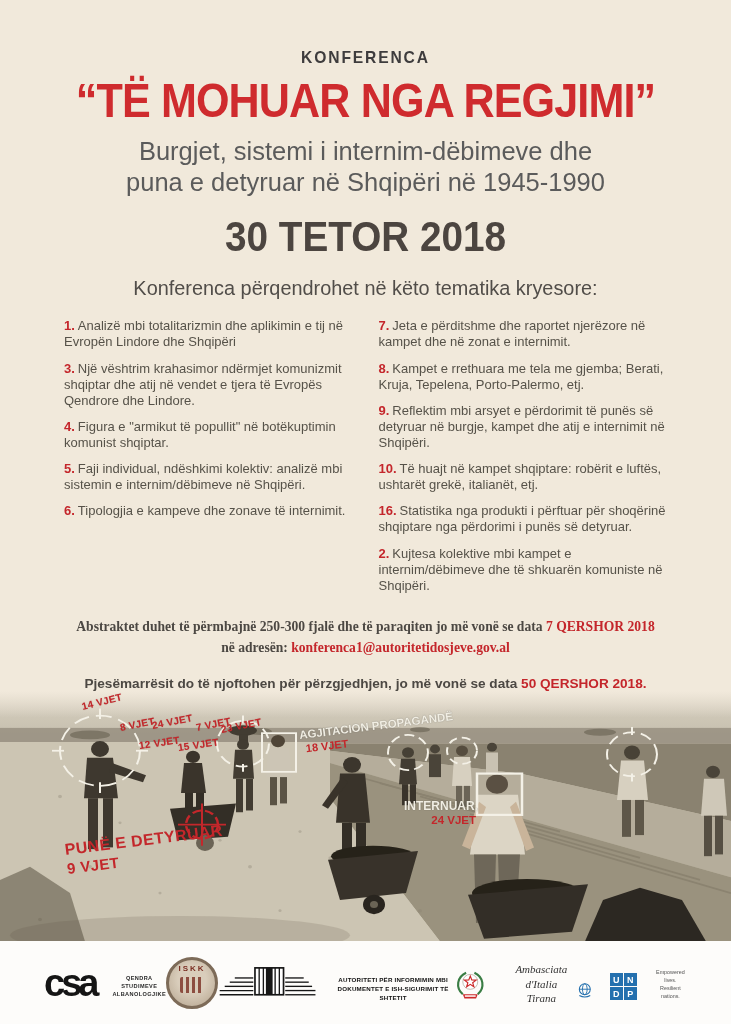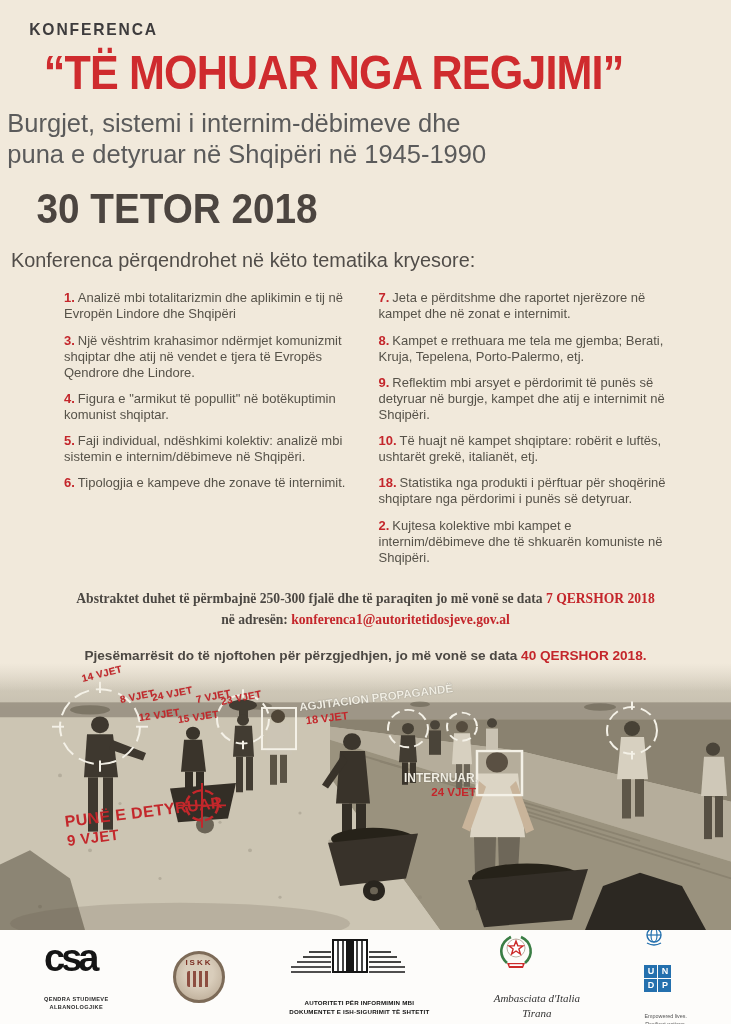--- a/index.html
+++ b/index.html
@@ -1,21 +1,21 @@
 <!DOCTYPE html>
 <html><head>
 <meta charset="utf-8">
 <style>
   html,body { margin:0; padding:0; }
   body { width:731px; height:1024px; font-family:"Liberation Sans",sans-serif; background:#888; }
   .poster { position:relative; width:731px; height:1024px; background:#f1e9db; overflow:hidden;
             display:flex; flex-direction:column; }
 
   
-  .header { text-align:left; padding-top:20px; }
+  .header { text-align:center; padding-top:48px; }
   .kicker { font-size:17px; font-weight:bold; letter-spacing:2px; color:#3e3c3d; transform:scaleX(.92); }
   .title  { font-size:49px; font-weight:bold; color:#cf2b2e; letter-spacing:-1px; white-space:nowrap;
             transform:scaleX(.88); margin-top:4px; }
   .subtitle { font-size:26px; color:#5b5b5b; line-height:1.2; margin-top:8px; transform:scaleX(.98); }
   .date  { font-size:43px; font-weight:bold; color:#4c4540; margin-top:14px; transform:scaleX(.9); }
   .intro { font-size:20.5px; color:#514d49; margin-top:15px; transform:scaleX(.97); }
 
   
   .topics { display:flex; justify-content:center; gap:26px; padding:0 64px; margin-top:18px; }
   .col { width:296px; }
@@ -40,21 +40,21 @@
   .agj .y  { font-size:11px; margin-top:2px; margin-left:5px; }
   .int     { text-align:right; width:72px; }
   .int .t  { font-size:12px; }
   .int .y  { font-size:11.5px; margin-top:1px; }
   .pun .t  { font-size:16px; letter-spacing:.4px; }
   .pun .y  { font-size:15px; margin-top:1px; }
 
   
   .footer { height:94px; background:#fdfcfa; display:flex; align-items:center;
             justify-content:space-between; padding:0 44px; }
-  .logo { display:flex; flex-direction:column; align-items:flex-start;gap:17px; }
+  .logo { display:flex; flex-direction:row; align-items:flex-end;gap:17px; }
   .csa-text { font-size:38px; font-weight:bold; letter-spacing:-4px; color:#151515; line-height:.85; }
   .cap  { font-size:5.6px; font-weight:bold; letter-spacing:.4px; color:#2a2a2a; text-align:center;
           line-height:1.5; margin-top:3px; }
   .iskk { width:46px; height:46px; border-radius:50%; border:3px solid #7d6b58;
           background:radial-gradient(circle at 50% 42%, #d9cdbb 0 40%, #b3a28c 100%);
           position:relative; }
   .iskk-letters { position:absolute; top:4px; left:0; right:0; text-align:center;
           font-size:8px; font-weight:bold; color:#7a2e22; letter-spacing:2px; }
   .iskk-mark { position:absolute; top:17px; left:11px; width:24px; height:16px;
           background:linear-gradient(90deg,#7a2e22 0 3px,transparent 3px 6px,#7a2e22 6px 9px,transparent 9px 12px,#7a2e22 12px 15px,transparent 15px 18px,#7a2e22 18px 21px,transparent 21px);
@@ -90,31 +90,31 @@
       <p class="topic"><b class="tnum">3.</b><span>Një vështrim krahasimor ndërmjet komunizmit shqiptar dhe atij në vendet e tjera të Evropës Qendrore dhe Lindore.</span></p>
       <p class="topic"><b class="tnum">4.</b><span>Figura e "armikut të popullit" në botëkuptimin komunist shqiptar.</span></p>
       <p class="topic"><b class="tnum">5.</b><span>Faji individual, ndëshkimi kolektiv: analizë mbi sistemin e internim/dëbimeve në Shqipëri.</span></p>
       <p class="topic"><b class="tnum">6.</b><span>Tipologjia e kampeve dhe zonave të internimit.</span></p>
     </div>
     <div class="col">
       <p class="topic"><b class="tnum">7.</b><span>Jeta e përditshme dhe raportet njerëzore në kampet dhe në zonat e internimit.</span></p>
       <p class="topic"><b class="tnum">8.</b><span>Kampet e rrethuara me tela me gjemba; Berati, Kruja, Tepelena, Porto-Palermo, etj.</span></p>
       <p class="topic"><b class="tnum">9.</b><span>Reflektim mbi arsyet e përdorimit të punës së detyruar në burgje, kampet dhe atij e internimit në Shqipëri.</span></p>
       <p class="topic"><b class="tnum">10.</b><span>Të huajt në kampet shqiptare: robërit e luftës, ushtarët grekë, italianët, etj.</span></p>
-      <p class="topic"><b class="tnum">18.</b><span>Statistika nga produkti i përftuar për shoqërinë shqiptare nga përdorimi i punës së detyruar.</span></p>
+      <p class="topic"><b class="tnum">16.</b><span>Statistika nga produkti i përftuar për shoqërinë shqiptare nga përdorimi i punës së detyruar.</span></p>
       <p class="topic"><b class="tnum">2.</b><span>Kujtesa kolektive mbi kampet e internim/dëbimeve dhe të shkuarën komuniste në Shqipëri.</span></p>
     </div>
   </div>
 
   <div class="abstract">
     <span>Abstraktet duhet të përmbajnë 250-300 fjalë dhe të paraqiten jo më vonë se data </span><span class="red">7 QERSHOR 2018</span><br>
     <span>në adresën: </span><span class="red">konferenca1@autoritetidosjeve.gov.al</span>
   </div>
   <div class="notice">
-    <span>Pjesëmarrësit do të njoftohen për përzgjedhjen, jo më vonë se data </span><span class="red">40 QERSHOR 2018.</span>
+    <span>Pjesëmarrësit do të njoftohen për përzgjedhjen, jo më vonë se data </span><span class="red">50 QERSHOR 2018.</span>
   </div>
 
   <div class="photo">
     <svg class="scene" viewBox="0 0 731 285" preserveAspectRatio="none">
       <defs>
         <linearGradient id="gGround" x1="0" y1="0" x2="0" y2="1">
           <stop offset="0" stop-color="#d8d1c2"></stop>
             <stop offset=".18" stop-color="#c6bfae"></stop>
           <stop offset=".45" stop-color="#c2bba9"></stop>
             <stop offset="1" stop-color="#cfc8b6"></stop>

